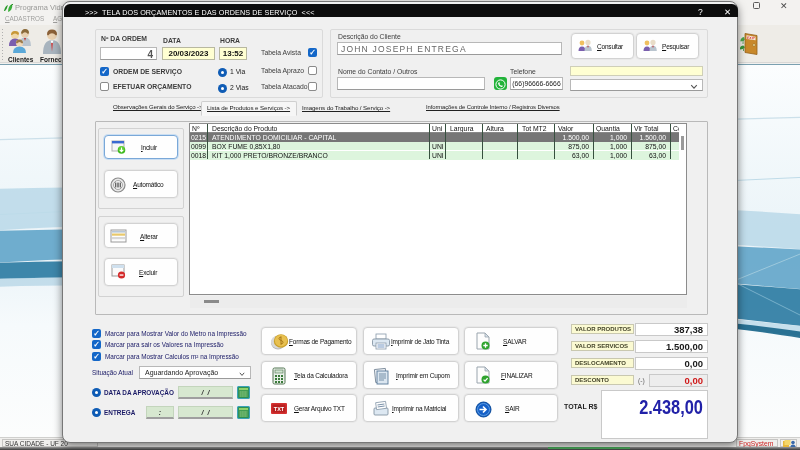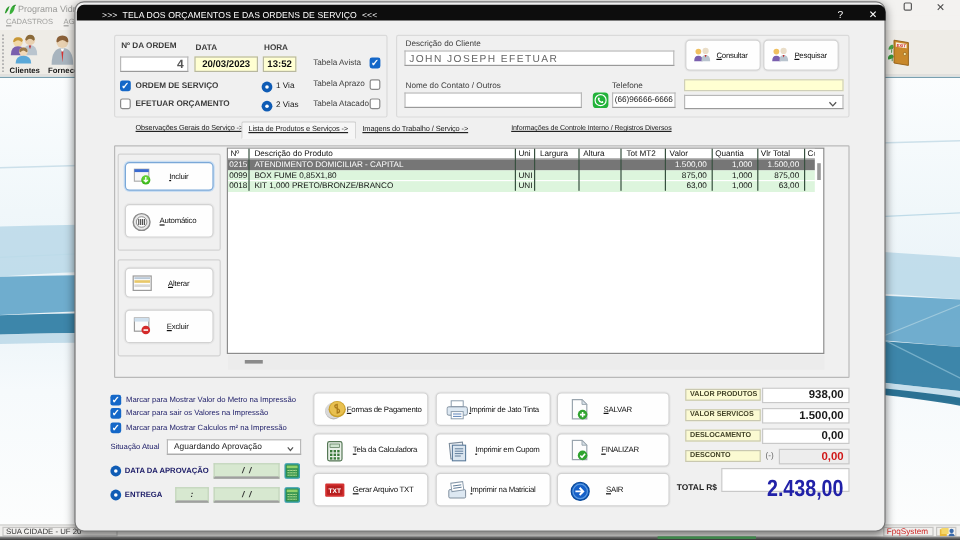--- a/index.html
+++ b/index.html
@@ -151,21 +151,21 @@
     <div class="cb" style="left:245px;top:64px;"></div>
     <div class="cb" style="left:37px;top:80px;"></div>
     <div class="blbl" style="left:50px;top:81px;">EFETUAR ORÇAMENTO</div>
     <div class="radio" style="left:155px;top:82px;"></div>
     <div class="lbl" style="left:167px;top:82px;color:#1a1a1a;">2 Vias</div>
     <div class="lbl" style="left:198px;top:81px;">Tabela Atacado</div>
     <div class="cb" style="left:245px;top:80px;"></div>
 
     <div class="panel" style="left:267px;top:27px;width:378px;height:69px;"></div>
     <div class="lbl" style="left:275px;top:31px;">Descrição do Cliente</div>
-    <div class="inp" style="left:274px;top:40px;width:225px;height:13px;font-size:8.5px;color:#666;letter-spacing:1.2px;line-height:12px;padding-left:3px;">JOHN JOSEPH EFETUAR</div>
+    <div class="inp" style="left:274px;top:40px;width:225px;height:13px;font-size:8.5px;color:#666;letter-spacing:1.2px;line-height:12px;padding-left:3px;">JOHN JOSEPH ENTREGA</div>
     <div class="lbl" style="left:275px;top:66px;">Nome do Contato / Outros</div>
     <div class="inp" style="left:274px;top:75px;width:148px;height:13px;"></div>
     <div class="abs" style="left:431px;top:75px;width:13px;height:13px;background:#22b33a;border-radius:3px;">
       <svg width="13" height="13" viewBox="0 0 13 13">
           <circle cx="6.5" cy="6.5" r="4.6" fill="none" stroke="#fff" stroke-width="1"></circle>
           <path d="M4.8 4.2 Q5.6 4 5.8 4.8 Q6 5.5 5.4 5.9 Q6 7.2 7.2 7.7 Q7.8 7 8.4 7.4 Q9.2 7.9 8.6 8.6 Q8 9.2 6.8 8.7 Q4.8 7.9 4.2 5.9 Q3.9 4.7 4.8 4.2 Z" fill="#fff"></path>
         </svg>
     </div>
     <div class="lbl" style="left:447px;top:66px;">Telefone</div>
     <div class="inp" style="left:447px;top:75px;width:53px;height:13px;font-size:6.8px;color:#222;text-align:center;line-height:12px;">(66)96666-6666</div>
@@ -409,26 +409,26 @@
     <div class="wbtn" style="left:401px;top:392px;width:94px;height:28px;">
       <svg class="abs" style="left:10px;top:6px;" width="17" height="17" viewBox="0 0 17 17">
           <circle cx="8.5" cy="8.5" r="7.5" fill="#1560c8" stroke="#0a4a9a" stroke-width="1"></circle>
           <circle cx="8.5" cy="8.5" r="6" fill="none" stroke="#5a9ae0" stroke-width="1"></circle>
           <path d="M4.5 8.5 h6 M8 5.5 l3 3 l-3 3" stroke="#fff" stroke-width="1.6" fill="none"></path>
         </svg>
       <span class="cap" style="left:40px;top:10px;"><span class="u">S</span>AIR</span>
     </div>
 
     <div class="ylab" style="top:322px;">VALOR PRODUTOS</div>
-    <div class="tval" style="top:321px;">938,00</div>
+    <div class="tval" style="top:321px;">387,38</div>
     <div class="ylab" style="top:339px;">VALOR SERVICOS</div>
     <div class="tval" style="top:338px;">1.500,00</div>
     <div class="ylab" style="top:356px;">DESLOCAMENTO</div>
     <div class="tval" style="top:355px;">0,00</div>
     <div class="ylab" style="top:373px;">DESCONTO</div>
     <div class="lbl" style="left:575px;top:375px;color:#666;">(-)</div>
     <div class="tval" style="left:586px;top:372px;width:59px;background:#ededed;color:#d01818;">0,00</div>
     <div class="blbl" style="left:501px;top:401px;font-size:7px;color:#222;">TOTAL R$</div>
-    <div class="abs" style="left:538px;top:388px;width:107px;height:20px;background:#fff;border:1px solid #c9c9c9;">
+    <div class="abs" style="left:538px;top:388px;width:107px;height:49px;background:#fff;border:1px solid #c9c9c9;">
       <span style="position:absolute;right:4px;top:5px;font-size:19.5px;font-weight:bold;color:#2121a8;display:inline-block;transform:scaleX(.84);transform-origin:right center;">2.438,00</span>
     </div>
   </div>
 </div>
 
 </body></html>

